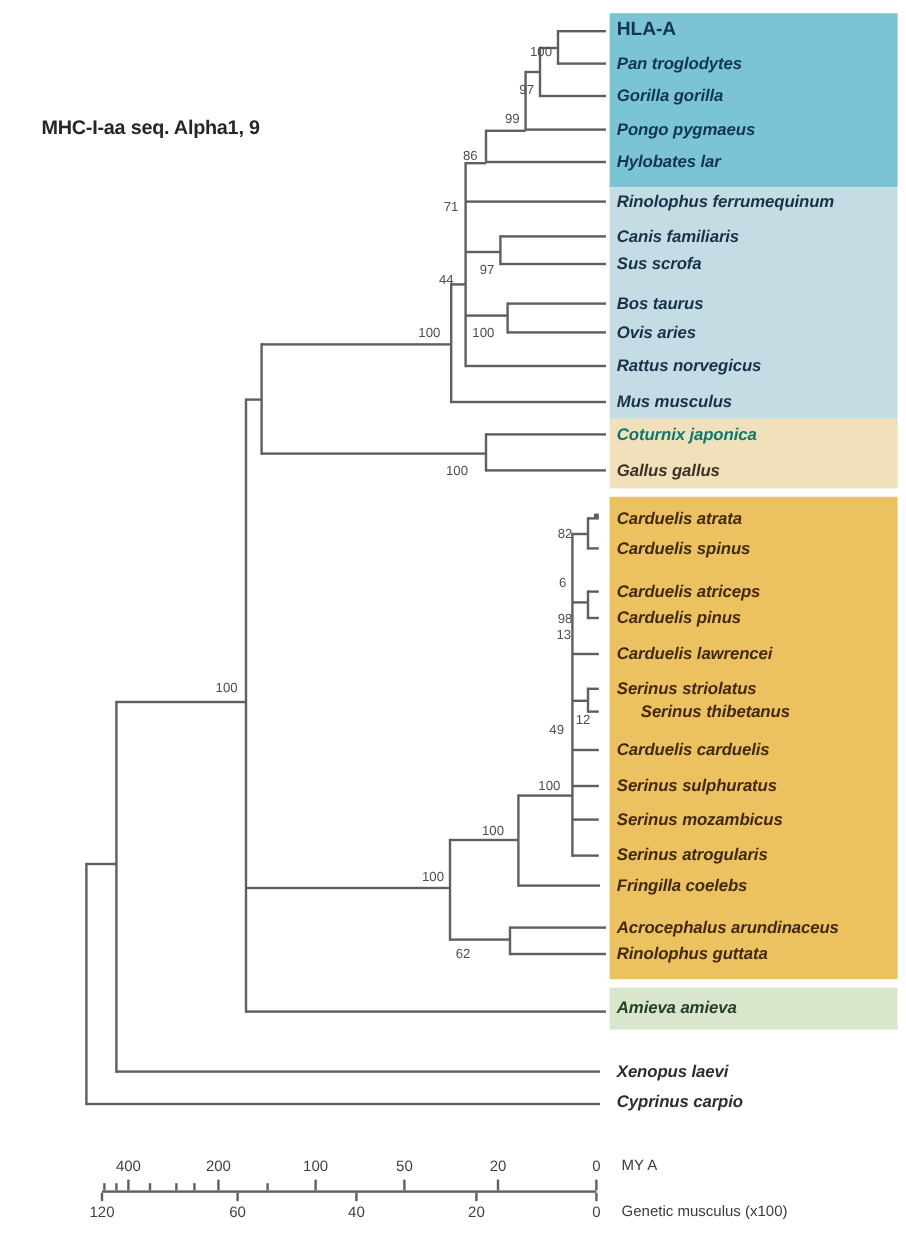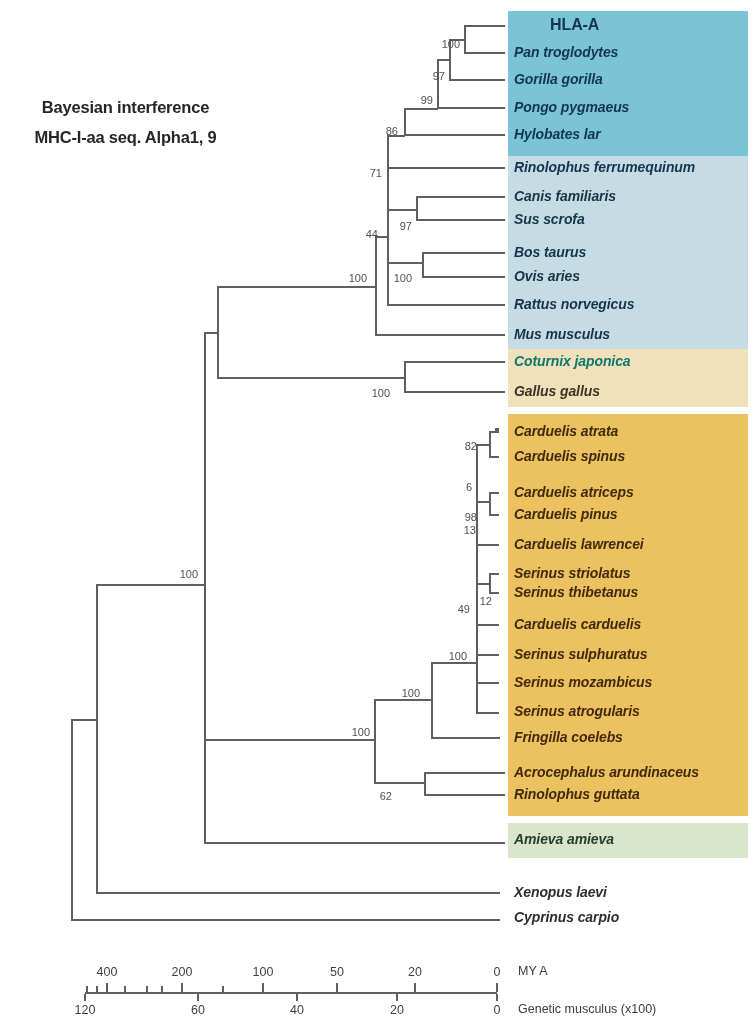--- a/index.html
+++ b/index.html
@@ -9,21 +9,21 @@
   }
   .group-box{position:absolute;left:508px;width:240px;}
   .seg-h{position:absolute;height:2px;}
   .seg-v{position:absolute;width:2px;}
   .tip-dot{position:absolute;width:4px;height:4px;}
   .taxon{
     position:absolute;left:514px;transform:translateY(-54%);
     font-style:italic;font-weight:bold;font-size:14px;line-height:14px;
     letter-spacing:-0.1px;white-space:nowrap;
   }
-  .taxon.roman{font-style:normal;font-size:16px;margin-left:36px;}
+  .taxon.roman{font-style:normal;font-size:16px;}
   .support{
     position:absolute;transform:translate(-100%,-50%);
     font-size:11px;color:#4f4f4f;white-space:nowrap;line-height:11px;
   }
   #title-block{
     position:absolute;left:8px;top:92px;width:235px;text-align:center;
     font-weight:bold;font-size:16.5px;line-height:30px;color:#262626;
     letter-spacing:-0.2px;
   }
   .tick{position:absolute;width:1.5px;}
@@ -34,21 +34,20 @@
   .axis-caption{
     position:absolute;transform:translateY(-50%);
     font-size:12.5px;color:#3b3b3b;white-space:nowrap;
   }
 </style>
 </head>
 <body>
 
 <div id="canvas">
   <div id="title-block">
-    <div>Bayesian interference</div>
     <div>MHC-I-aa seq. Alpha1, 9</div>
   </div>
   <div id="boxes-layer">
       <div class="group-box" style="top: 11px; height: 145px; background: rgb(123, 196, 214);"></div>
       <div class="group-box" style="top: 156px; height: 193px; background: rgb(198, 220, 229);"></div>
       <div class="group-box" style="top: 349px; height: 58px; background: rgb(240, 225, 187);"></div>
       <div class="group-box" style="top: 414px; height: 402px; background: rgb(236, 193, 96);"></div>
       <div class="group-box" style="top: 823px; height: 35px; background: rgb(217, 230, 204);"></div>
     </div>
   <div id="tree-layer">
@@ -138,21 +137,21 @@
       <div class="taxon" style="top: 305px; color: rgb(21, 52, 74);">Rattus norvegicus</div>
       <div class="taxon" style="top: 335px; color: rgb(21, 52, 74);">Mus musculus</div>
       <div class="taxon" style="top: 362px; color: #0f766e;">Coturnix japonica</div>
       <div class="taxon" style="top: 392px; color: rgb(58, 52, 36);">Gallus gallus</div>
       <div class="taxon" style="top: 432px; color: rgb(66, 41, 10);">Carduelis atrata</div>
       <div class="taxon" style="top: 457px; color: rgb(66, 41, 10);">Carduelis spinus</div>
       <div class="taxon" style="top: 493px; color: rgb(66, 41, 10);">Carduelis atriceps</div>
       <div class="taxon" style="top: 515px; color: rgb(66, 41, 10);">Carduelis pinus</div>
       <div class="taxon" style="top: 545px; color: rgb(66, 41, 10);">Carduelis lawrencei</div>
       <div class="taxon" style="top: 574px; color: rgb(66, 41, 10);">Serinus striolatus</div>
-      <div class="taxon" style="top: 593px; color: rgb(66, 41, 10);">Serinus thibetanus</div>
+      <div class="taxon" style="top: 593px; color: rgb(66, 41, 10); margin-left: 20px;">Serinus thibetanus</div>
       <div class="taxon" style="top: 625px; color: rgb(66, 41, 10);">Carduelis carduelis</div>
       <div class="taxon" style="top: 655px; color: rgb(66, 41, 10);">Serinus sulphuratus</div>
       <div class="taxon" style="top: 683px; color: rgb(66, 41, 10);">Serinus mozambicus</div>
       <div class="taxon" style="top: 712px; color: rgb(66, 41, 10);">Serinus atrogularis</div>
       <div class="taxon" style="top: 738px; color: rgb(66, 41, 10);">Fringilla coelebs</div>
       <div class="taxon" style="top: 773px; color: rgb(66, 41, 10);">Acrocephalus arundinaceus</div>
       <div class="taxon" style="top: 795px; color: rgb(66, 41, 10);">Rinolophus guttata</div>
       <div class="taxon" style="top: 840px; color: rgb(36, 64, 42);">Amieva amieva</div>
       <div class="taxon" style="top: 893px; color: rgb(46, 46, 46);">Xenopus laevi</div>
       <div class="taxon" style="top: 918px; color: rgb(46, 46, 46);">Cyprinus carpio</div>

